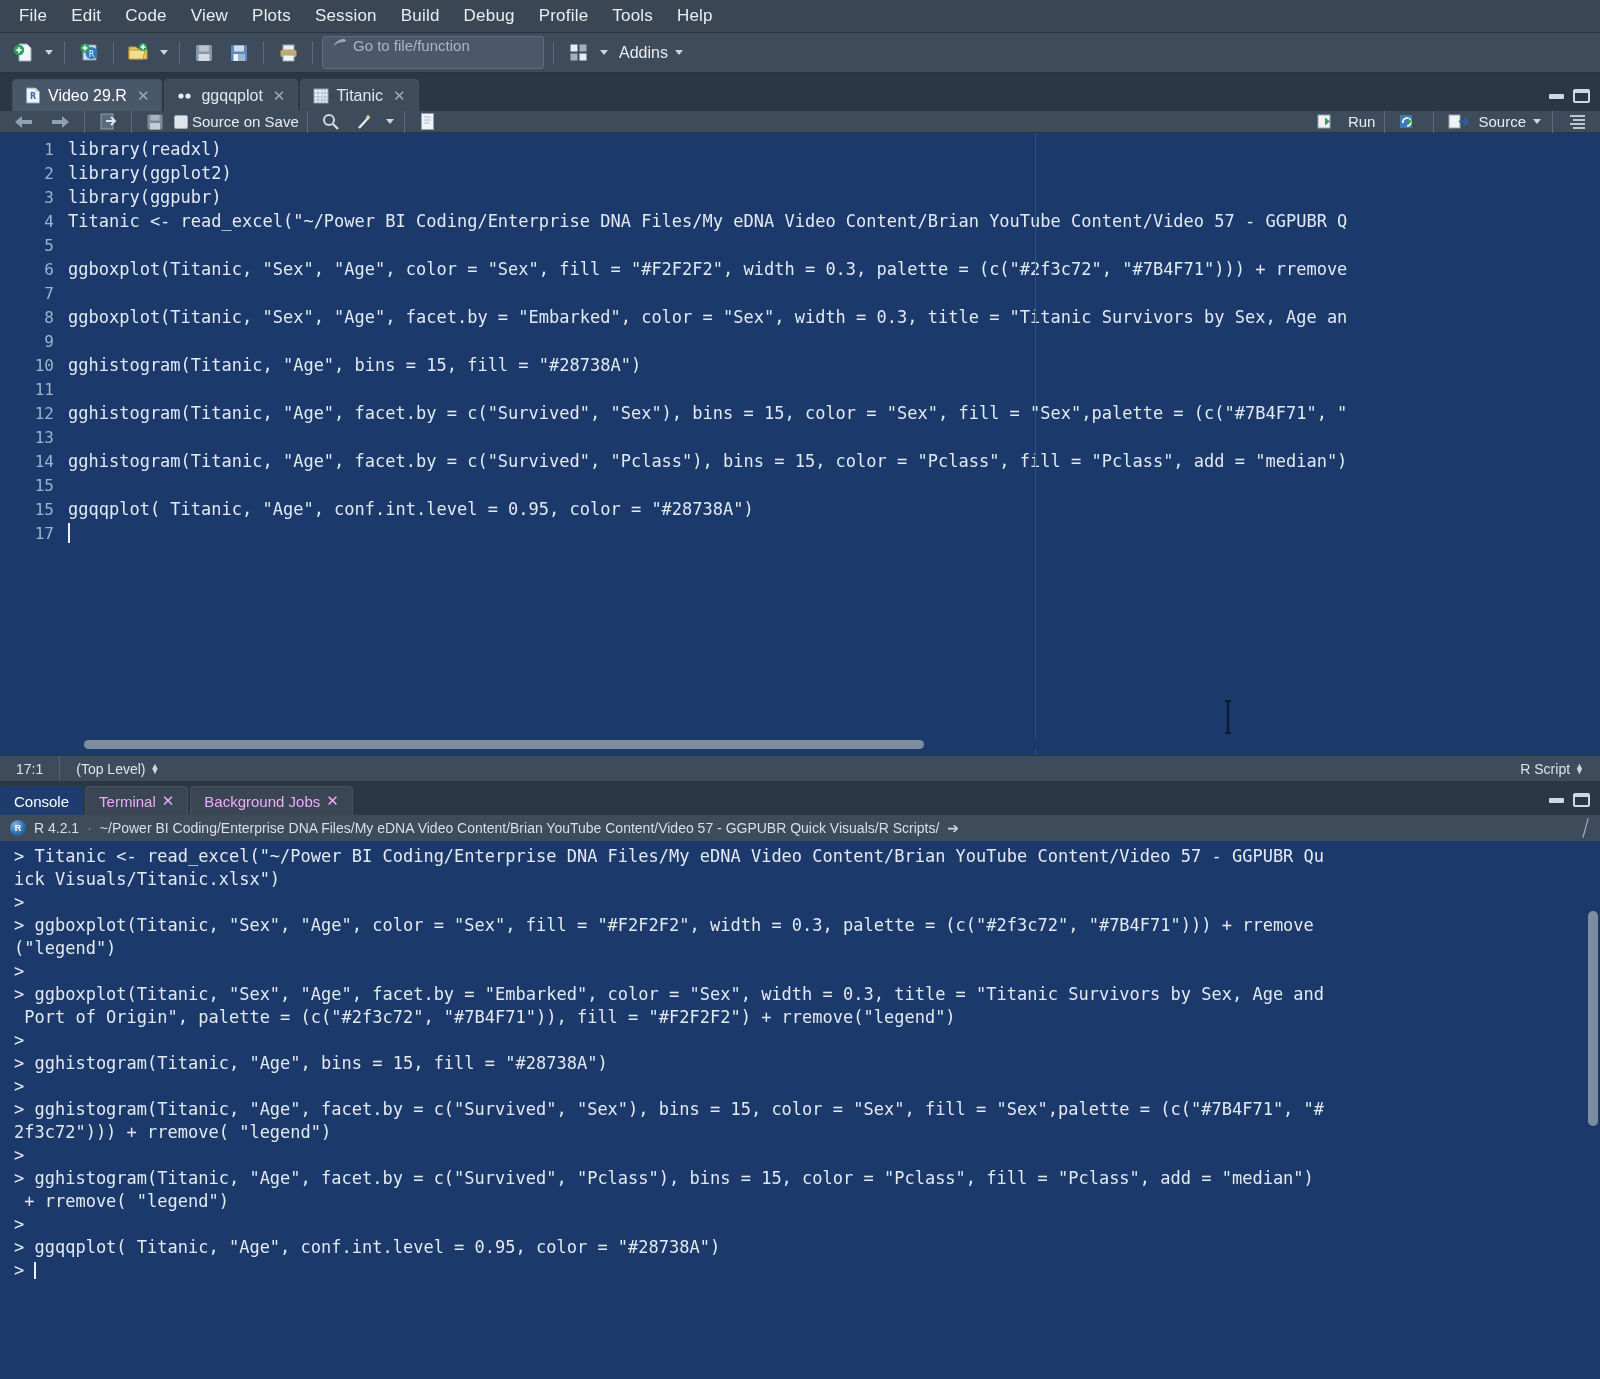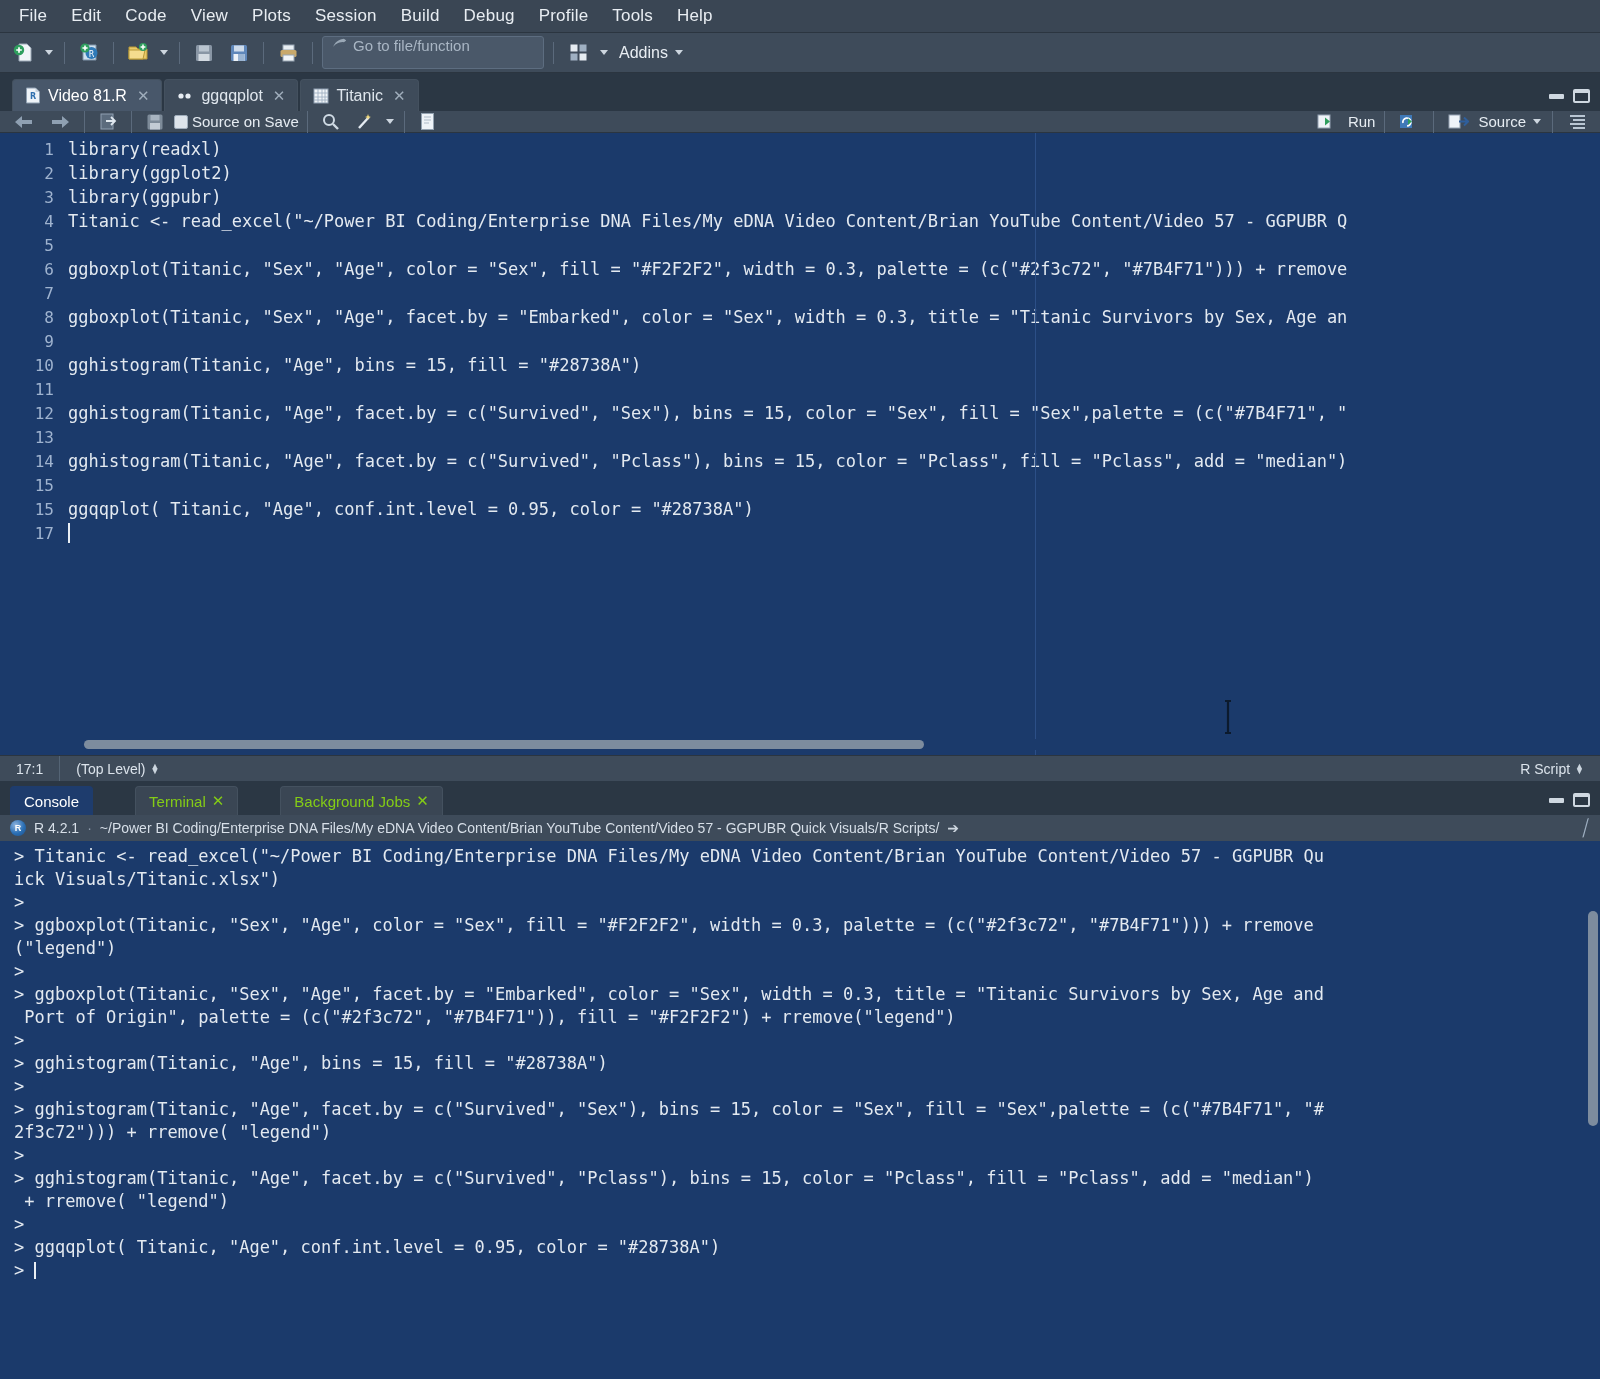--- a/index.html
+++ b/index.html
@@ -104,25 +104,25 @@
   }
   .sb-cell { padding: 0 16px; height: 100%; display: flex; align-items: center; gap: 5px; }
   .sb-sep { width: 1px; height: 26px; background: #546475; }
   .sb-right { margin-left: auto; }
   .updown { display: inline-flex; flex-direction: column; line-height: 5px; font-size: 9px; color: #cbd5de; }
 
   
   .console-pane { flex: 1; display: flex; flex-direction: column; background: #2b3744; min-height: 0; }
   .console-tabbar {
     height: 34px; background: #2b3744; display: flex; align-items: flex-end;
-    padding-left: 10px; flex: none; position: relative; gap: 40px;
+    flex: none; position: relative;
   }
   .ctab {
     height: 29px; display: flex; align-items: center; gap: 6px; padding: 0 13px;
-    color: #84cc16; font-size: 15px; background: #3a4654; border-radius: 4px 4px 0 0;
+    color: #f0abfc; font-size: 15px; background: #3a4654; border-radius: 4px 4px 0 0;
     margin-right: 2px; border: 1px solid #44515f; border-bottom: none;
   }
   .ctab.active { background: #1e3c6d; color: #fff; border-color: #1e3c6d; }
   .console-header {
     height: 26px; background: #3e4b5a; display: flex; align-items: center; gap: 8px;
     padding: 0 10px; flex: none; color: #d7dfe8; font-size: 14px;
   }
   .r-badge {
     width: 16px; height: 16px; border-radius: 50%;
     background: radial-gradient(circle at 35% 32%, #8fb4de 0%, #2a6fb5 55%, #1d4d86 100%);
@@ -247,21 +247,21 @@
 
     <div class="tabbar">
       <div class="tab active">
         <span class="ic">
           <svg width="16" height="17" viewBox="0 0 16 17">
             <path d="M1.5 1h9l4 4v11h-13z" fill="#eef3f8" stroke="#8fa0b2"></path>
             <path d="M10.5 1v4h4" fill="#c6d3df"></path>
             <text x="5" y="12" font-size="8" fill="#2f6fae" font-family="DejaVu Sans" font-weight="bold">R</text>
           </svg>
         </span>
-        <span>Video 81.R</span>
+        <span>Video 29.R</span>
         <span class="xclose">✕</span>
       </div>
       <div class="tab">
         <span class="ic">
           <svg width="17" height="12" viewBox="0 0 17 12">
             <circle cx="4" cy="6" r="2.6" fill="#e8eef4"></circle>
             <circle cx="11" cy="6" r="2.6" fill="#e8eef4"></circle>
           </svg>
         </span>
         <span>ggqqplot</span>

